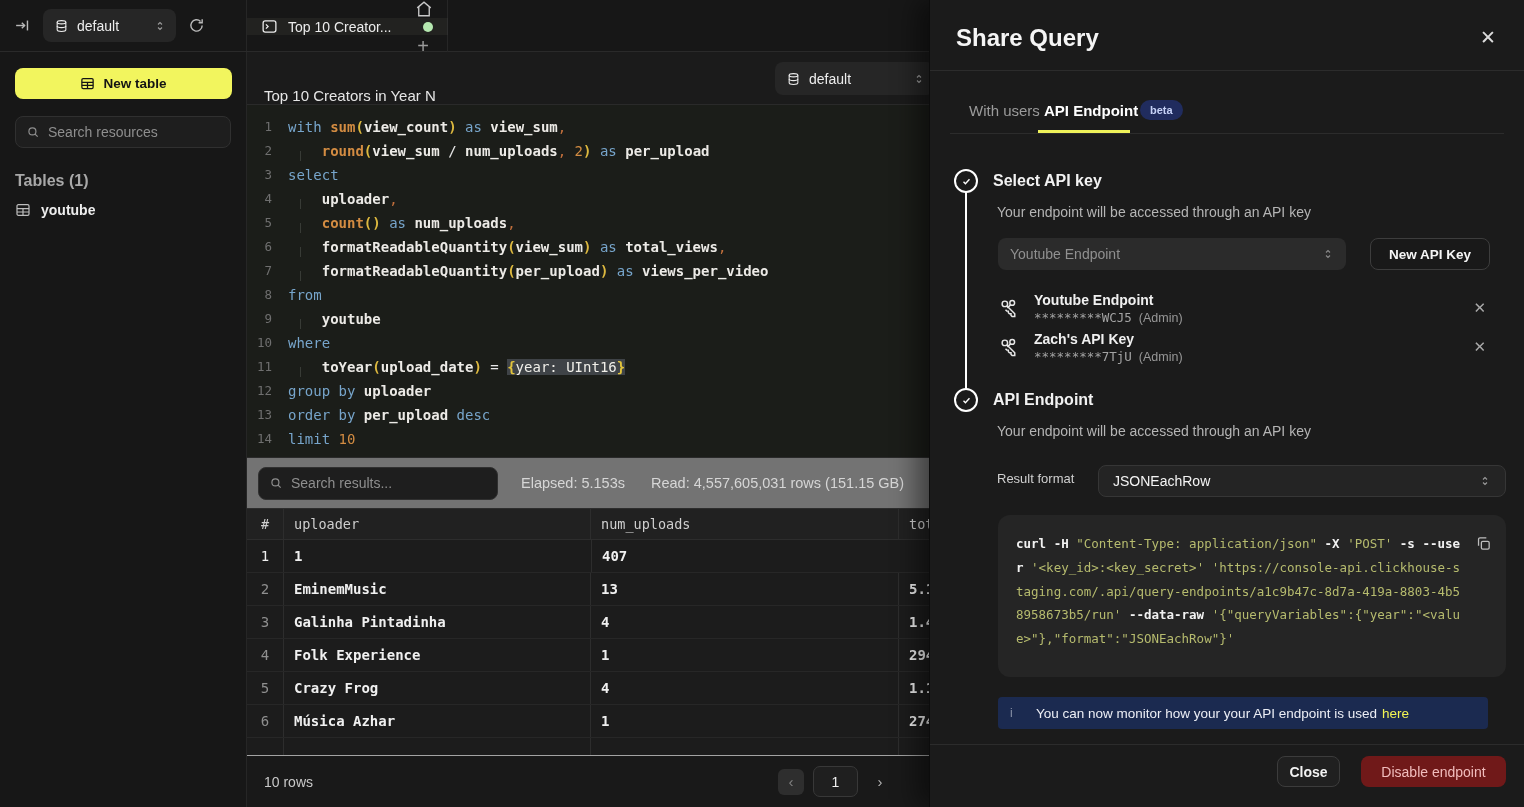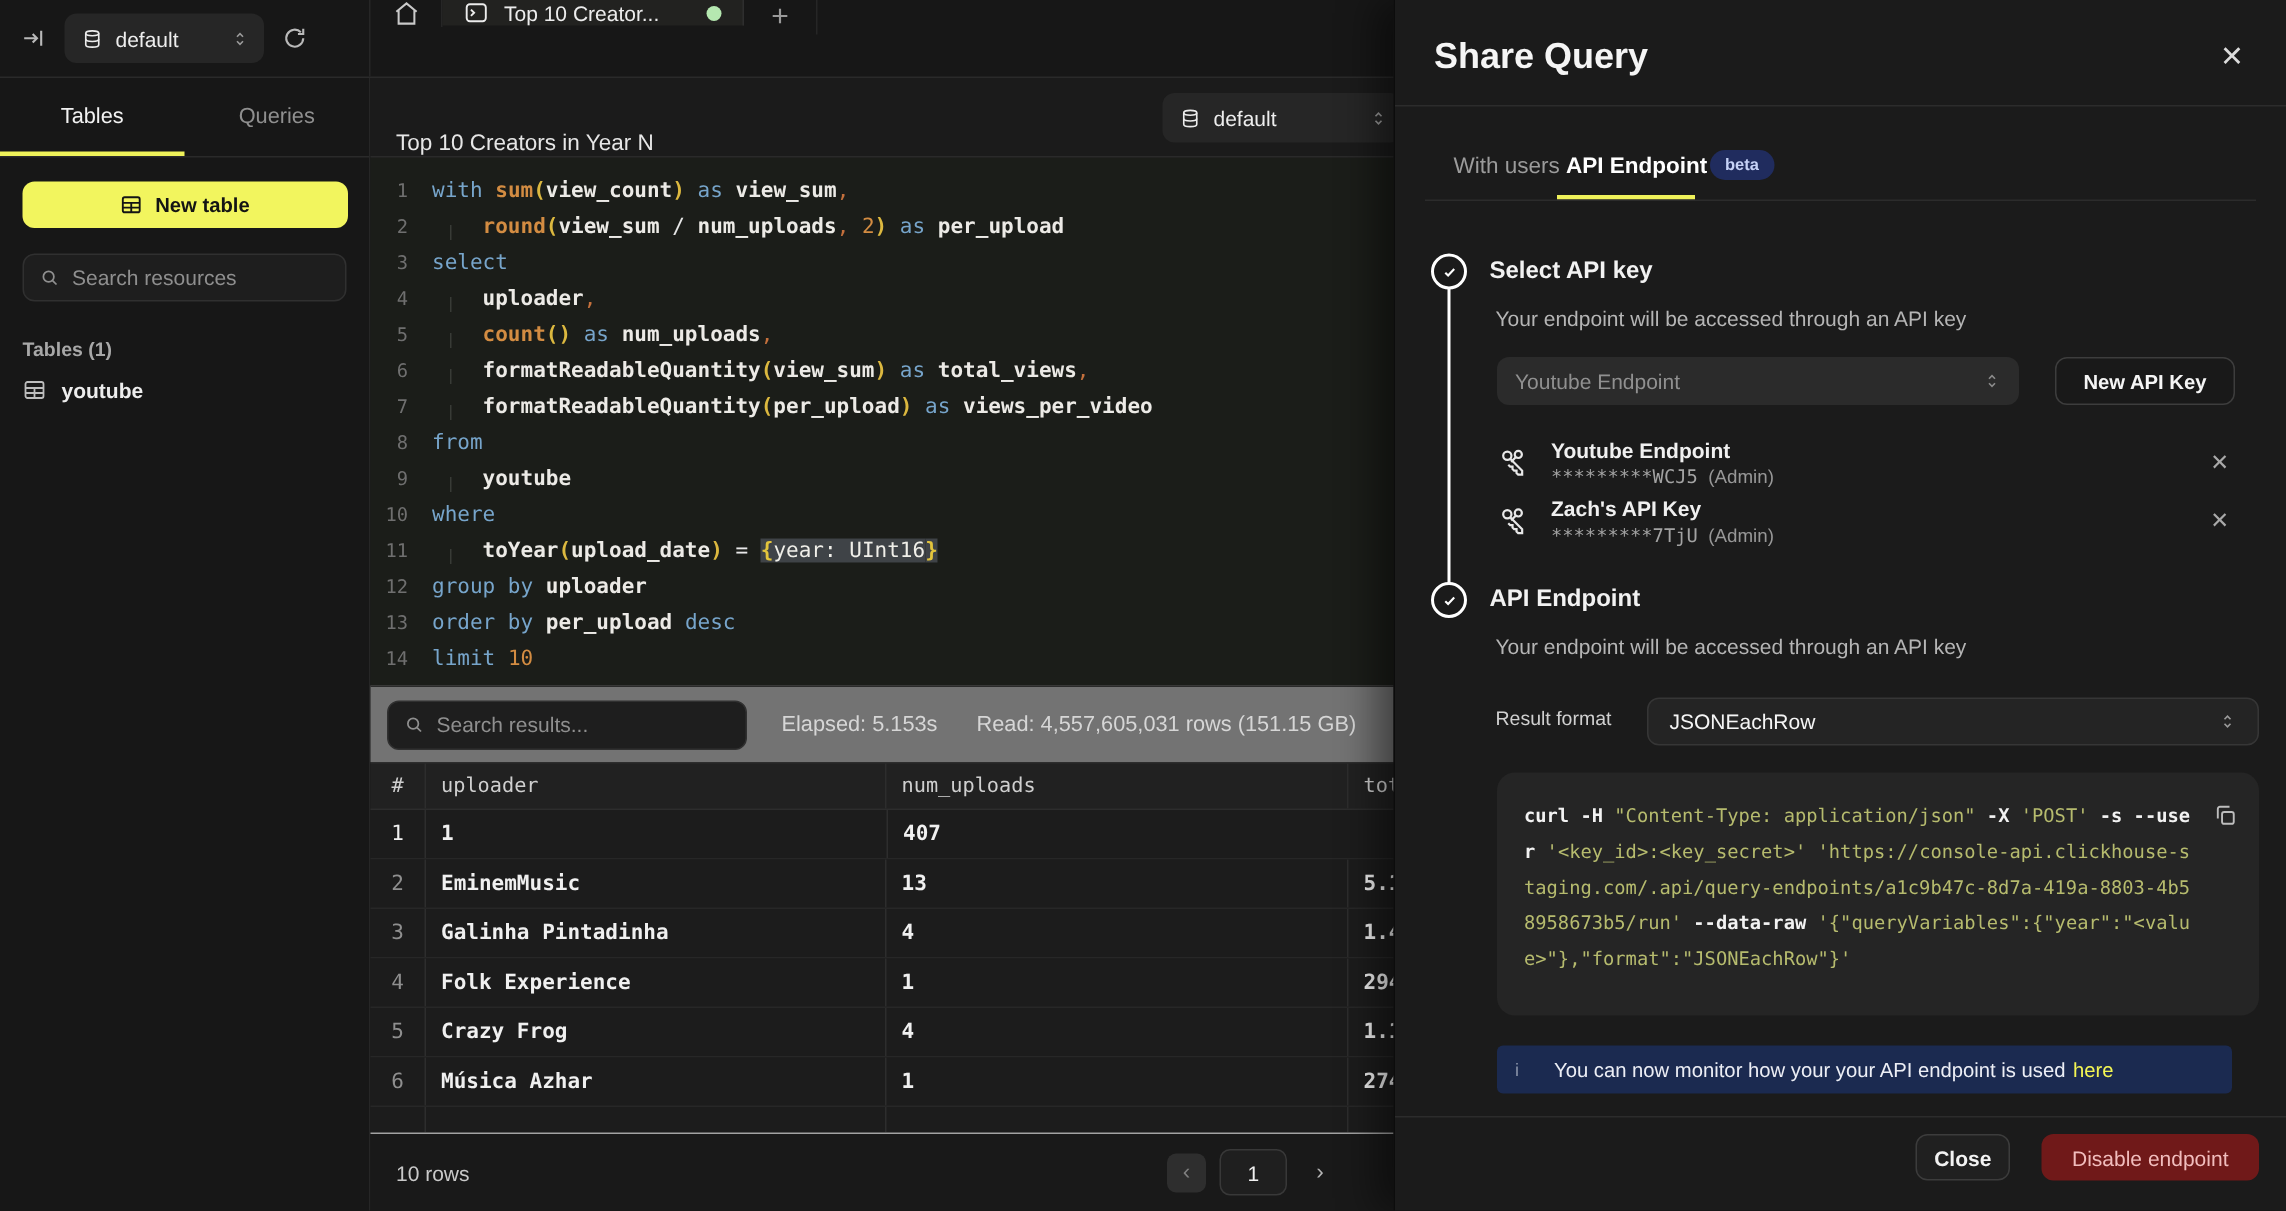--- a/index.html
+++ b/index.html
@@ -13,35 +13,35 @@
   .mono { font-family:"DejaVu Sans Mono", monospace; }
   svg { display:block; }
 
   
   .topbar { position:absolute; left:0; top:0; width:1524px; height:52px; background:#171717; border-bottom:1px solid #2a2a2a; display:flex; }
   .topbar-left { width:247px; height:100%; display:flex; align-items:center; padding:0 14px; gap:12px; border-right:1px solid #262626; }
   .icon-btn { color:#b9b9b9; display:flex; align-items:center; justify-content:center; cursor:pointer; }
   .db-select { display:flex; align-items:center; gap:9px; background:#262626; border-radius:8px; height:33px; padding:0 10px 0 12px; color:#ededed; }
   .db-select .chev { color:#9a9a9a; margin-left:auto; }
   .topbar .db-select { width:133px; }
-  .tabstrip { display:flex; height:100%; align-items:flex-start; }
+  .tabstrip { display:flex; height:100%; align-items:flex-end;flex-direction:column; }
   .home-cell { width:48px; display:flex; align-items:center; justify-content:center; color:#c9c9c9; border-right:1px solid #262626; }
   .tab { width:201px; background:#222220; display:flex; align-items:center; gap:10px; padding:0 14px; border-right:1px solid #2e2e2e; color:#ececec; }
   .tab .dot { width:10px; height:10px; border-radius:50%; margin-left:auto; }
   .newtab-cell { width:49px; display:flex; align-items:center; justify-content:center; color:#9a9a9a; font-size:20px; border-right:1px solid #262626; }
 
   
   .sidebar { position:absolute; left:0; top:52px; width:247px; bottom:0; background:#171717; border-right:1px solid #262626; }
   .side-tabs { height:53px; display:flex; border-bottom:1px solid #2a2a2a; }
   .side-tab { flex:1; display:flex; align-items:center; justify-content:center; color:#8f8f8f; position:relative; font-size:14.5px; cursor:pointer; }
   .side-tab.active { color:#f2f2f2; }
   .side-tab.active::after { content:""; position:absolute; left:0; right:0; bottom:0; height:3px; background:#eff25a; }
   .newtable-btn { margin:16px 15px 0 15px; width:217px; height:31px; background:#f2f55e; border:none; border-radius:8px; color:#141414; font-weight:700; font-size:13.5px; display:flex; align-items:center; justify-content:center; gap:8px; cursor:pointer; font-family:inherit; }
   .side-search { margin:17px 15px 0 15px; height:32px; background:#1e1e1e; border:1px solid #303030; border-radius:8px; display:flex; align-items:center; gap:8px; padding:0 10px; color:#8f8f8f; }
-  .section-label { margin:24px 0 0 15px; color:#a8a8a8; font-size:13px; font-weight:700; }
+  .section-label { margin:24px 0 0 15px; color:#a8a8a8; font-size:16px; font-weight:700; }
   .table-item { margin:12px 0 0 15px; display:flex; align-items:center; gap:10px; color:#ededed; font-weight:700; font-size:14px; cursor:pointer; }
   .table-item svg { color:#bdbdbd; }
 
   
   .main { position:absolute; left:247px; top:52px; width:1277px; bottom:0; background:#1b1b1b; display:flex; flex-direction:column; }
   .editor-header { height:53px; border-bottom:1px solid #2a2a2a; display:flex; align-items:flex-end; padding:0 0 0 17px; position:relative; background:#1b1b1b; }
   .editor-title { font-size:15px; color:#e6e6e6; }
   .editor-db { position:absolute; left:528px; top:10px; width:160px; }
   .editor { height:352px; background:#1b1d19; padding-top:10px; overflow:hidden; }
   .code-line { display:flex; height:24px; line-height:24px; font-size:14px; }
@@ -186,24 +186,20 @@
           </svg>
         </span>
       <span>Top 10 Creator...</span>
       <span class="dot" style="background:#b5e8b0"></span>
     </div>
     <div class="newtab-cell">+</div>
   </nav>
 </header>
 
 <aside class="sidebar">
-  <div class="side-tabs">
-    <div class="side-tab active">Tables</div>
-    <div class="side-tab">Queries</div>
-  </div>
   <button class="newtable-btn">
     <span>
         <svg width="15" height="15" viewBox="0 0 24 24" fill="none" stroke="currentColor" stroke-width="2">
           <rect x="3" y="4" width="18" height="16" rx="2"></rect>
           <path d="M3 10h18M3 15h18M12 10v10"></path>
         </svg>
       </span>
     <span>New table</span>
   </button>
   <div class="side-search">

